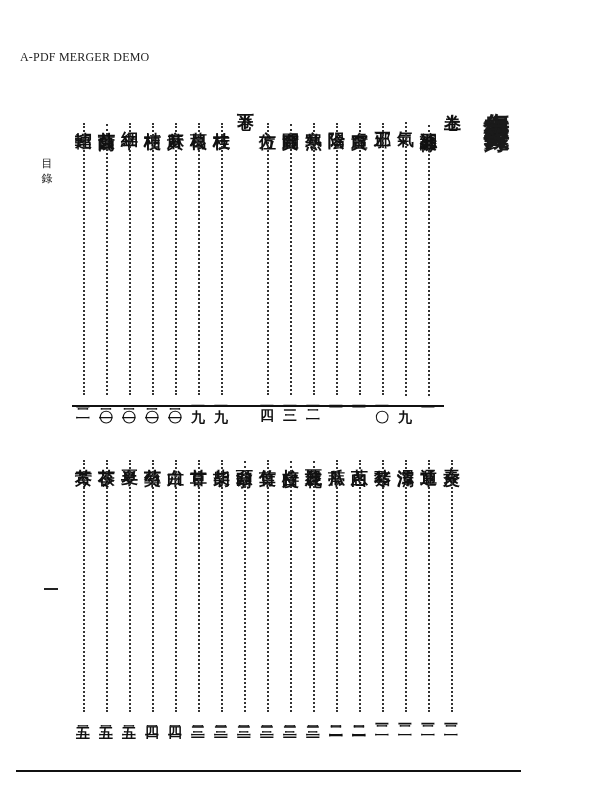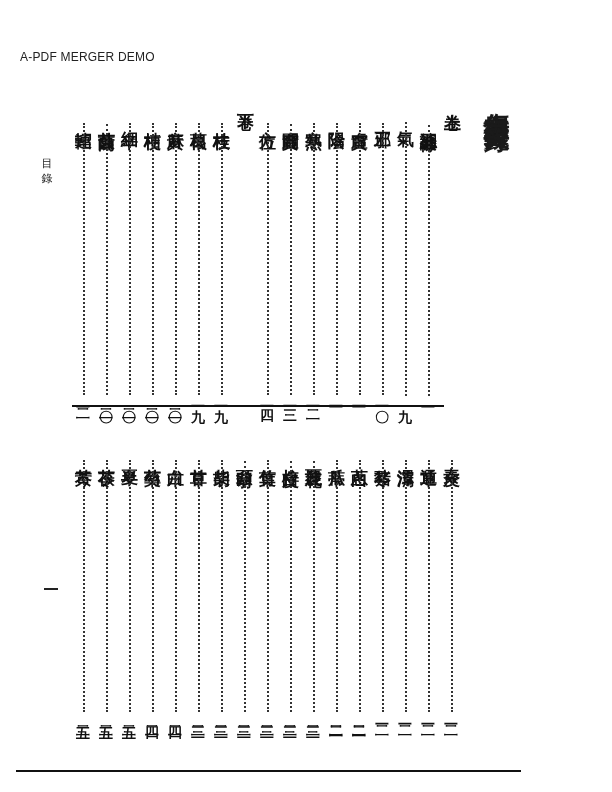--- a/index.html
+++ b/index.html
@@ -1,18 +1,18 @@
 <!DOCTYPE html>
 <html><head>
 <meta charset="utf-8">
 <style>
   html, body { margin: 0; padding: 0; background: #ffffff; }
   body { width: 612px; height: 792px; position: relative; overflow: hidden;
          font-family: "DejaVu Serif", "Liberation Serif", serif; color: #111; }
-  .watermark { position: absolute; left: 20px; top: 50px; font-family: Liberation Sans, sans-serif;
+  .watermark { position: absolute; left: 20px; top: 50px; font-family: Liberation Serif, serif;
                font-size: 12px; color: #222; letter-spacing: 0.2px; }
   .title { position: absolute; left: 480px; top: 92px; writing-mode: vertical-rl;
            font-size: 26px; letter-spacing: 2px; font-weight: bold; color: #1a1a1a; }
   .runner { position: absolute; left: 38px; top: 150px; writing-mode: vertical-rl;
             font-size: 11px; letter-spacing: 14px; color: #222; }
   .pageno { position: absolute; left: 44px; top: 588px; width: 14px; height: 2px; background: #222; }
   .section { position: absolute; display: flex; flex-direction: row-reverse; }
   .section.top { left: 72px; top: 118px; height: 282px; }
   .section.bottom { left: 72px; top: 455px; height: 262px; }
   .entry { width: 23px; display: flex; flex-direction: column; align-items: center; height: 100%; }

